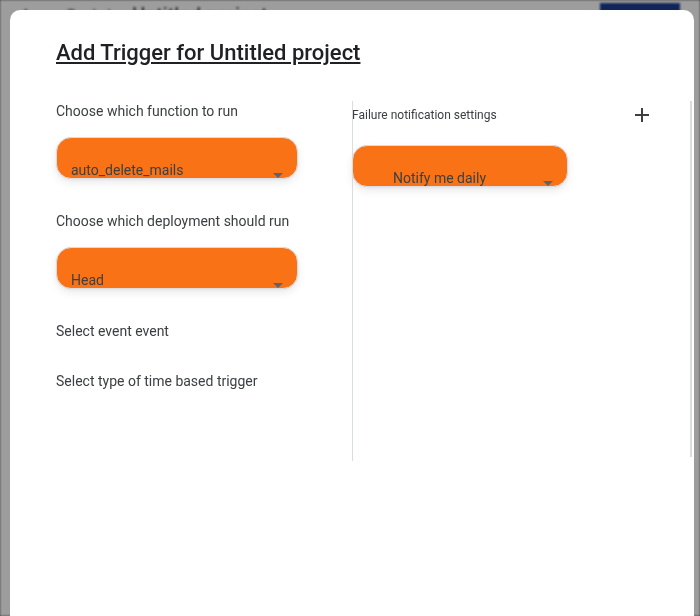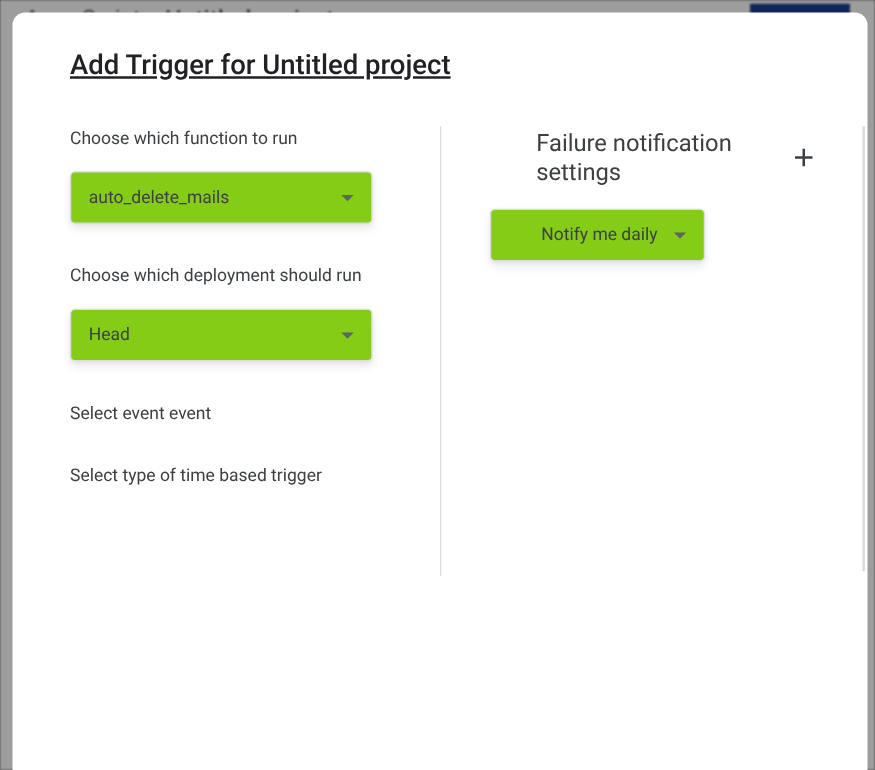--- a/index.html
+++ b/index.html
@@ -67,21 +67,21 @@
     }
     .modal-title {
       font-size: 22px;
       font-weight: 500;
       color: #202124;
       margin-bottom: 38px;
       text-decoration: underline;
     }
     .columns {
       display: flex;
-      gap: 80px;
+      gap: 40px;
       height: calc(100% - 70px);
       position: relative;
     }
     .col-left {
       width: 250px;
       flex-shrink: 0;
     }
     .col-right {
       flex: 1;
       padding-left: 6px;
@@ -108,54 +108,53 @@
     .field-label {
       font-size: 14px;
       color: #3c4043;
       margin-bottom: 18px;
       font-weight: 400;
     }
     .select-box {
       width: 242px;
       height: 42px;
       border: 1px solid #dadce0;
-      border-radius: 4px;
-      display: flex;
-      align-items: center;
+      border-radius: 15px;
+      display: flex;
+      align-items: flex-end;
       justify-content: space-between;
       padding: 0 14px;
-      background: #84cc16;
+      background: #f97316;
       box-shadow: 0 4px 8px rgba(0,0,0,0.08), 0 1px 3px rgba(0,0,0,0.05);
       cursor: pointer;
     }
     .select-box.narrow {
-      width: 172px;
+      width: 216px;
       padding-left: 40px;
     }
     .select-value {
       font-size: 14px;
       color: #3c4043;
     }
     .caret {
       width: 0;
       height: 0;
       border-left: 5px solid transparent;
       border-right: 5px solid transparent;
       border-top: 5px solid #5f6368;
     }
     .right-header {
       display: flex;
       align-items: center;
       justify-content: space-between;
       margin-bottom: 18px;
     }
     .right-label {
-      font-size: 19px;
+      font-size: 12px;
       color: #3c4043;
-      margin-left: 37px;
     }
     .plus-btn {
       width: 24px;
       height: 24px;
       display: flex;
       align-items: center;
       justify-content: center;
       cursor: pointer;
       margin-right: 4px;
     }

